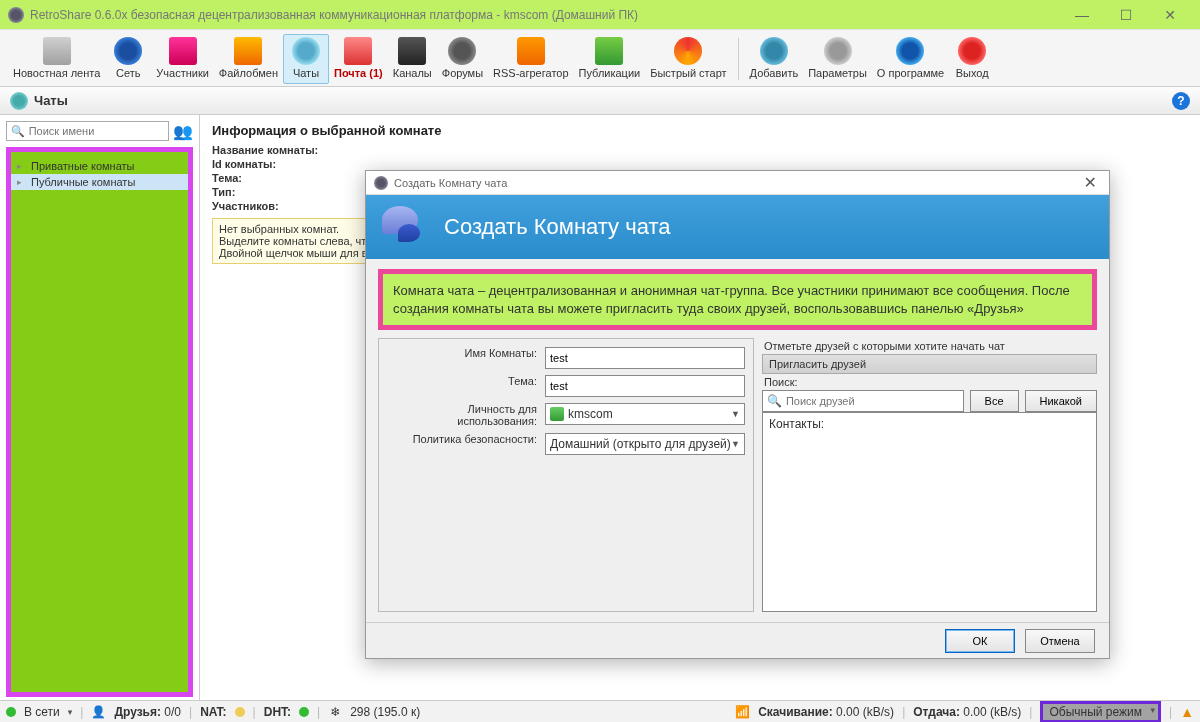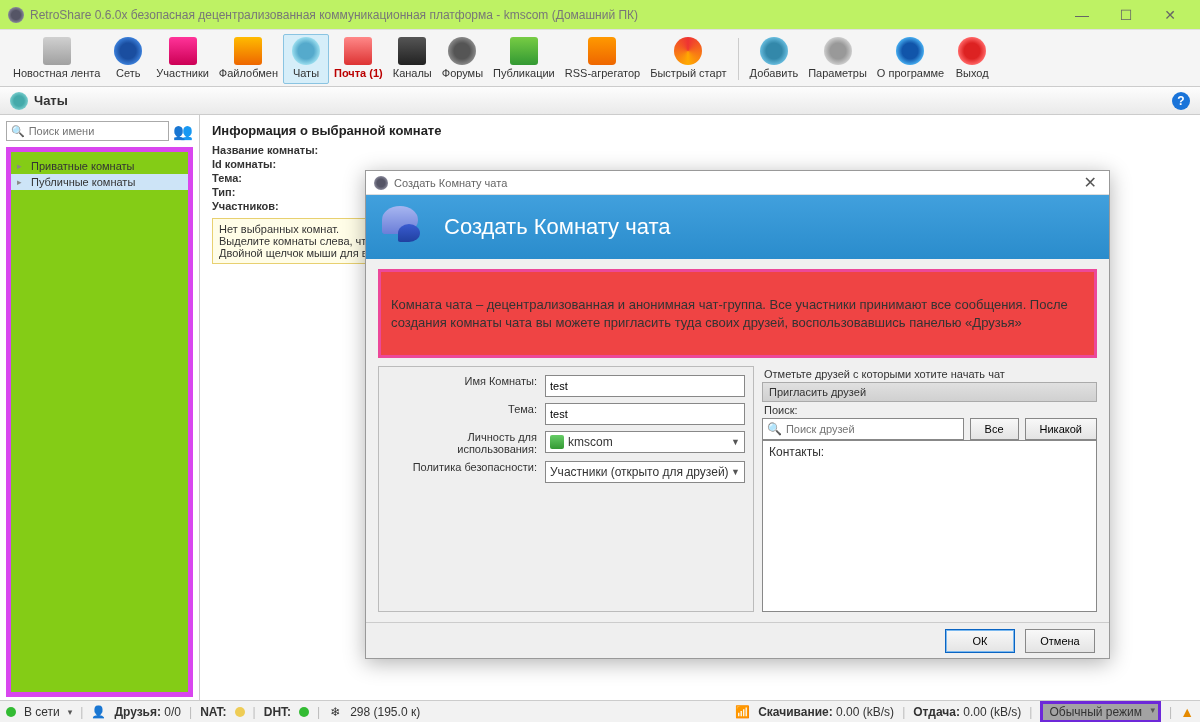--- a/index.html
+++ b/index.html
@@ -51,21 +51,21 @@
 .dlg-title { height:24px; background:#fff; display:flex; align-items:center; padding:0 8px; gap:6px; border-bottom:1px solid #ddd;}
 .dlg-title .ico { width:14px; height:14px; background:radial-gradient(circle,#556 40%,#889 70%); border-radius:50%;}
 .dlg-title .txt { color:#666; font-size:11px; flex:1;}
 .dlg-title .close { color:#555; font-size:16px; cursor:pointer; padding:0 4px;}
 .dlg-banner { height:64px; background:linear-gradient(#41a0dd,#2a8ccc); display:flex; align-items:center; padding:0 16px; gap:14px;}
 .dlg-banner .bico { width:48px; height:42px; position:relative;}
 .dlg-banner .bico::before { content:""; position:absolute; width:36px; height:28px; background:linear-gradient(#a7b6f0,#6b7ed8); border-radius:50% 50% 50% 10%; left:0; top:0;}
 .dlg-banner .bico::after { content:""; position:absolute; width:22px; height:18px; background:linear-gradient(#3a5bd0,#2040a0); border-radius:50% 50% 50% 10%; left:16px; top:18px;}
 .dlg-banner .btxt { color:#fff; font-size:22px; font-weight:300;}
 .dlg-body { flex:1; padding:10px 12px; display:flex; flex-direction:column; gap:8px; overflow:hidden;}
-.yellow-note { background:#ef4444; border:3px solid #ec4899; padding:24px 10px; font-size:13px; color:#333; line-height:1.35;}
+.yellow-note { background:#bef264; border:5px solid #ec4899; padding:8px 10px; font-size:13px; color:#333; line-height:1.35;}
 .dlg-form-area { flex:1; display:flex; gap:8px; overflow:hidden;}
 .form-left { width:376px; border:1px solid #bbb; background:#efefef; padding:8px 8px;}
 .form-right { flex:1; border:0; display:flex; flex-direction:column; gap:0;}
 .frow { display:flex; align-items:flex-start; margin-bottom:6px;}
 .frow label { width:158px; text-align:right; padding-right:8px; font-size:11px; color:#333;}
 .frow input[type=text], .frow .select { flex:1; height:22px; border:1px solid #888; background:#fff; padding:0 4px; font-size:11px; display:flex; align-items:center; justify-content:space-between;}
 .frow .select { cursor:pointer;}
 .frow .select .arrow { color:#555; font-size:9px;}
 .frow .select .withico { display:flex; align-items:center; gap:4px;}
 .frow .select .id-ico { width:14px; height:14px; background:linear-gradient(#6c6,#393); border-radius:2px;}
@@ -150,26 +150,26 @@
       </div>
       <div class="tb-btn">
         <div class="ico ic-chan"></div>
         <div class="lbl">Каналы</div>
       </div>
       <div class="tb-btn">
         <div class="ico ic-forum"></div>
         <div class="lbl">Форумы</div>
       </div>
       <div class="tb-btn">
+        <div class="ico ic-rss"></div>
+        <div class="lbl">RSS-агрегатор</div>
+      </div>
+      <div class="tb-btn">
         <div class="ico ic-pub"></div>
         <div class="lbl">Публикации</div>
-      </div>
-      <div class="tb-btn">
-        <div class="ico ic-rss"></div>
-        <div class="lbl">RSS-агрегатор</div>
       </div>
       <div class="tb-btn">
         <div class="ico ic-quick"></div>
         <div class="lbl">Быстрый старт</div>
       </div>
     </div>
   <div class="tb-sep"></div>
   <div class="tb-group" id="tb-right">
       <div class="tb-btn">
         <div class="ico ic-add"></div>
@@ -255,21 +255,21 @@
             <span class="withico">
                 <span class="id-ico"></span>
                 <span>kmscom</span>
               </span>
             <span class="arrow">▼</span>
           </div>
         </div>
         <div class="frow">
           <label>Политика безопасности:</label>
           <div class="select">
-            <span>Участники (открыто для друзей)</span>
+            <span>Домашний (открыто для друзей)</span>
             <span class="arrow">▼</span>
           </div>
         </div>
       </div>
       <div class="form-right">
         <div class="fr-label">Отметьте друзей с которыми хотите начать чат</div>
         <div class="fr-header">Пригласить друзей</div>
         <div class="fr-label">Поиск:</div>
         <div class="fr-search-row">
           <div class="sbox">

